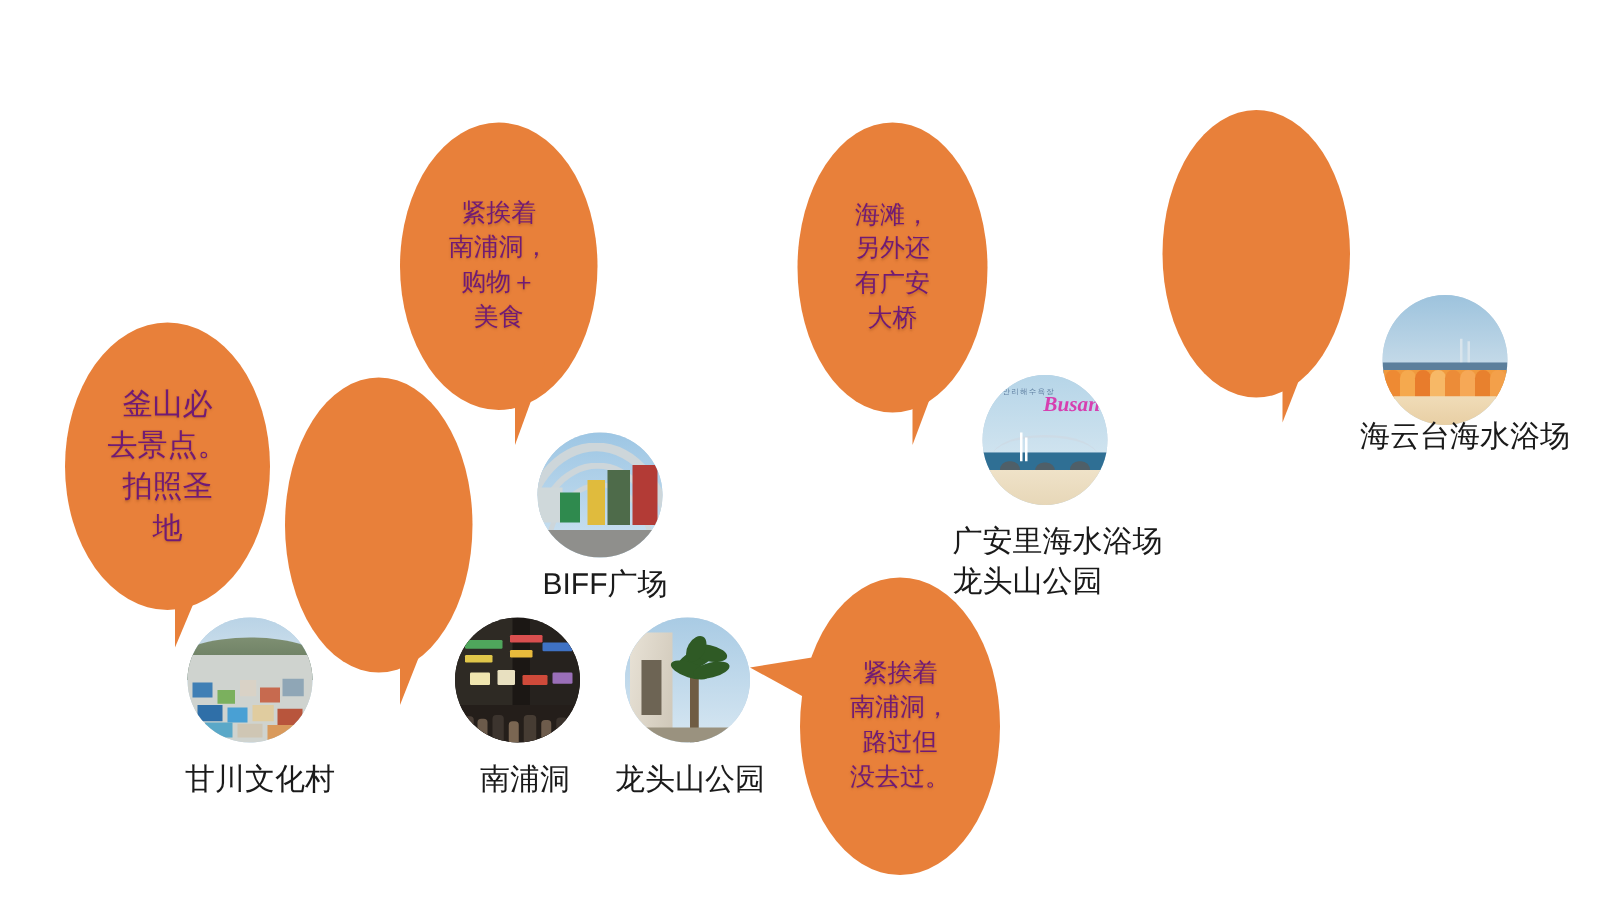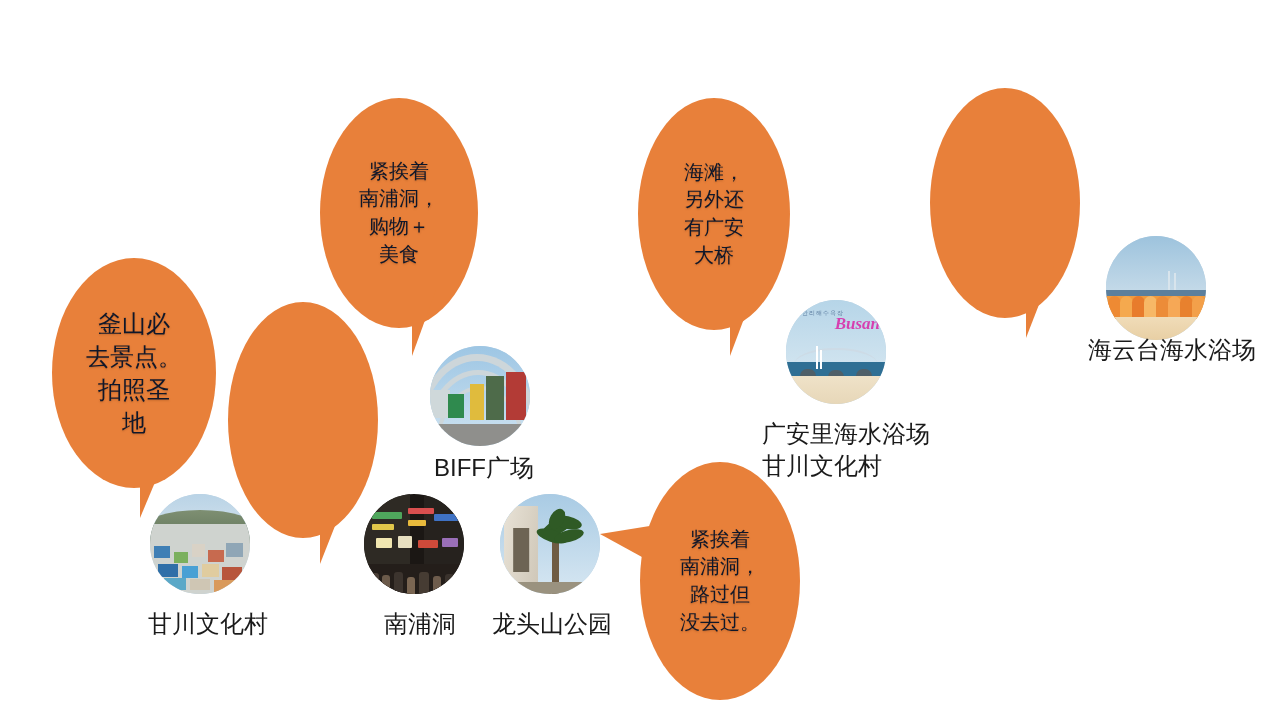--- a/index.html
+++ b/index.html
@@ -19,21 +19,21 @@
   .bubble {
     position: absolute;
     background: #E8803A;
     border-radius: 50%;
     display: flex;
     align-items: center;
     justify-content: center;
     box-sizing: border-box;
   }
   .bubble-text {
-    color: #0f172a;
+    color: #701a75;
     text-align: center;
     line-height: 1.38;
     font-weight: 400;
     white-space: pre-line;
     text-shadow: 0 1px 2px rgba(120,55,15,0.35);
     padding: 0 6px;
     position: relative;
     z-index: 2;
   }
   .tail {
@@ -279,15 +279,15 @@
 
 <div class="caption" style="left:148px; top:608px;">甘川文化村</div>
 
 <div class="caption" style="left:384px; top:608px;">南浦洞</div>
 
 <div class="caption" style="left:492px; top:608px;">龙头山公园</div>
 
 <div class="caption" style="left:434px; top:452px;">BIFF广场</div>
 
 <div class="caption" style="left:762px; top:418px;">广安里海水浴场
-甘川文化村</div>
+龙头山公园</div>
 
 <div class="caption" style="left:1088px; top:334px;">海云台海水浴场</div>
 
 </body></html>

